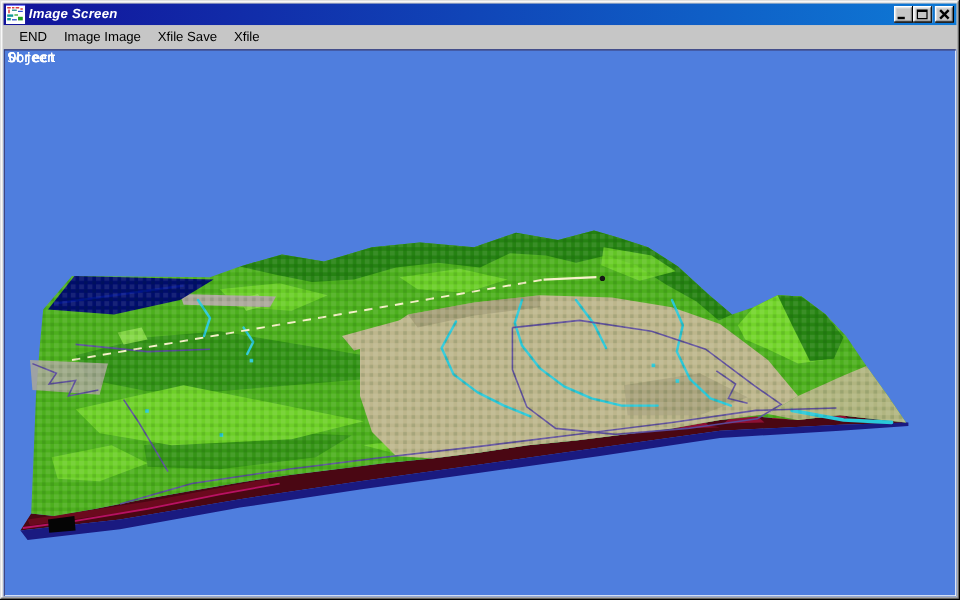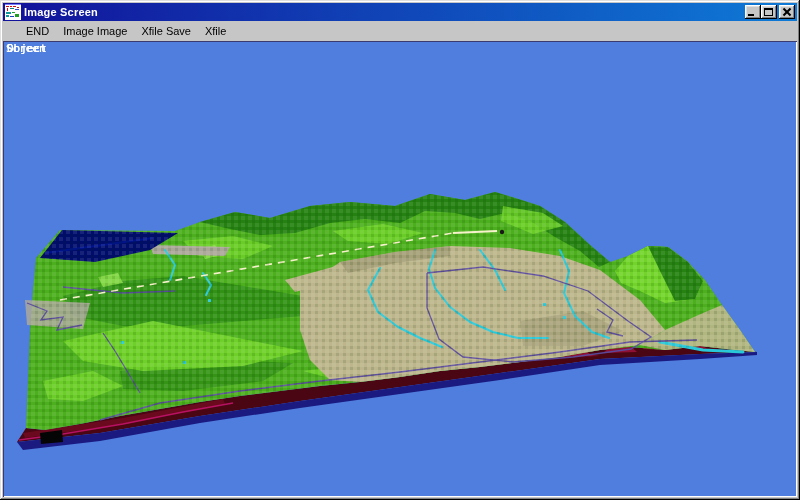--- a/index.html
+++ b/index.html
@@ -5,39 +5,39 @@
   html,body{margin:0;padding:0;background:#808080;}
   *{box-sizing:border-box;}
   .window{
     position:relative;width:800px;height:500px;background:var(--chrome-gray,#C6C6C6);
     box-shadow: inset -1px -1px 0 #000, inset 1px 1px 0 #dfdfdf, inset -2px -2px 0 #808080, inset 2px 2px 0 #fff;
     font-family:"Liberation Sans",sans-serif;overflow:hidden;
   }
   .titlebar{
     position:absolute;left:3px;top:3px;right:3px;height:18px;
     background:linear-gradient(to right,var(--titlebar-gradient-start,#12129A),var(--titlebar-gradient-end,#0E7AD6));
-    display:flex;align-items:center;padding:0 2px;
+    display:flex;align-items:center;padding:0 2px;font-style:italic;
   }
   .app-icon{width:16px;height:16px;margin-right:3px;flex:0 0 auto;}
   .title-text{color:#fff;font-size:11px;font-weight:bold;letter-spacing:.2px;flex:1 1 auto;white-space:nowrap;}
   .controls{display:flex;gap:0;align-items:center;}
   .ctl-btn{
     width:16px;height:14px;background:var(--chrome-gray,#C6C6C6);position:relative;margin-left:2px;
     box-shadow: inset -1px -1px 0 #000, inset 1px 1px 0 #fff, inset -2px -2px 0 #808080, inset 2px 2px 0 #dfdfdf;
   }
   .ctl-btn.max{margin-left:0;}
   .ico-min{position:absolute;left:3px;bottom:3px;width:6px;height:2px;background:#000;}
   .ico-max{position:absolute;left:3px;top:3px;width:9px;height:8px;border:1px solid #000;border-top:2px solid #000;}
   .ico-close{position:absolute;left:4px;top:3px;width:8px;height:8px;}
   .ico-close::before,.ico-close::after{content:"";position:absolute;left:3px;top:-1px;width:2px;height:10px;background:#000;}
   .ico-close::before{transform:rotate(45deg);}
   .ico-close::after{transform:rotate(-45deg);}
   .menubar{
     position:absolute;left:3px;top:21px;right:3px;height:20px;background:var(--chrome-gray,#C6C6C6);
-    display:flex;align-items:center;font-size:11px;color:#000;padding-left:16px;
+    display:flex;align-items:center;font-size:11px;color:#000;padding-left:6px;
   }
   .menu-item{padding:2px 7px;white-space:nowrap;}
   .client{
     position:absolute;left:3px;top:41px;right:3px;bottom:3px;
     background:var(--viewport-blue,#4F7EDE);
     box-shadow: inset 1px 1px 0 #3a3a70, inset -1px -1px 0 #fff;
     overflow:hidden;
   }
   .overlay-label{
     position:absolute;color:#fff;font-family:"DejaVu Sans Mono",monospace;font-size:11px;line-height:12px;

